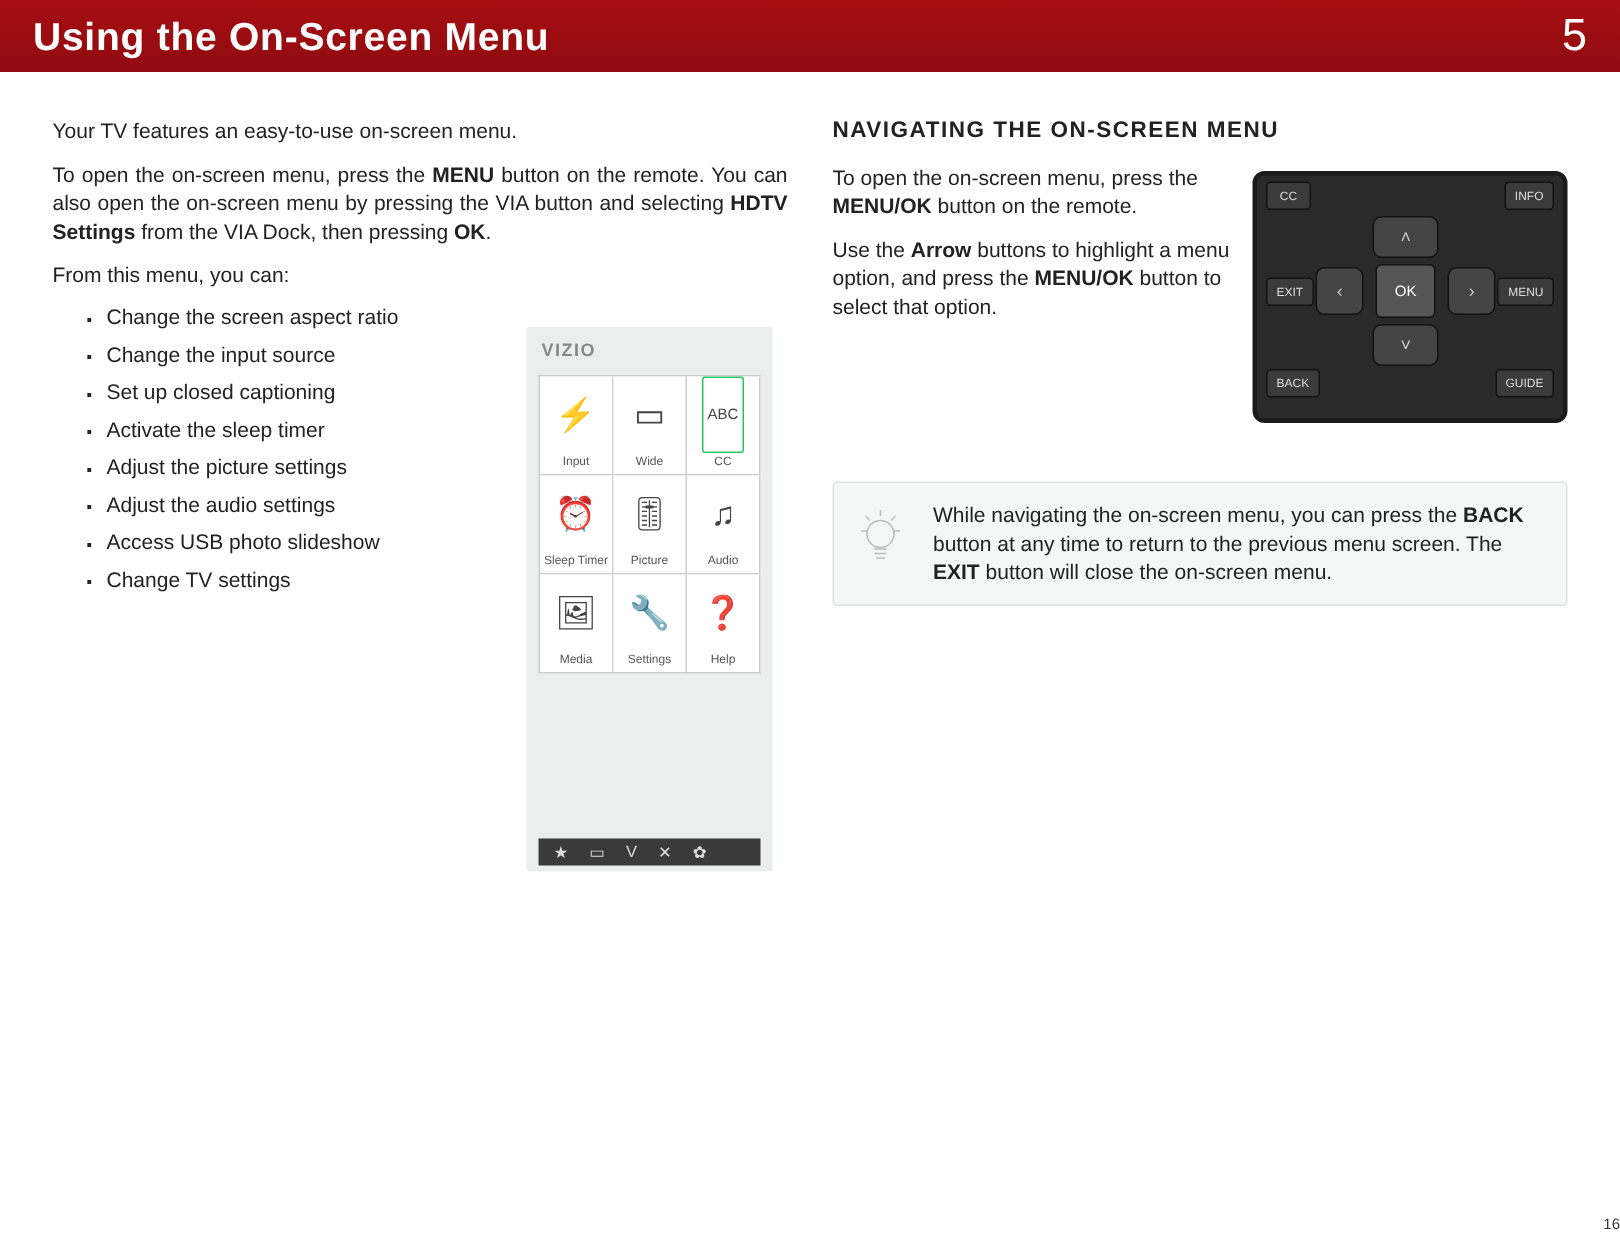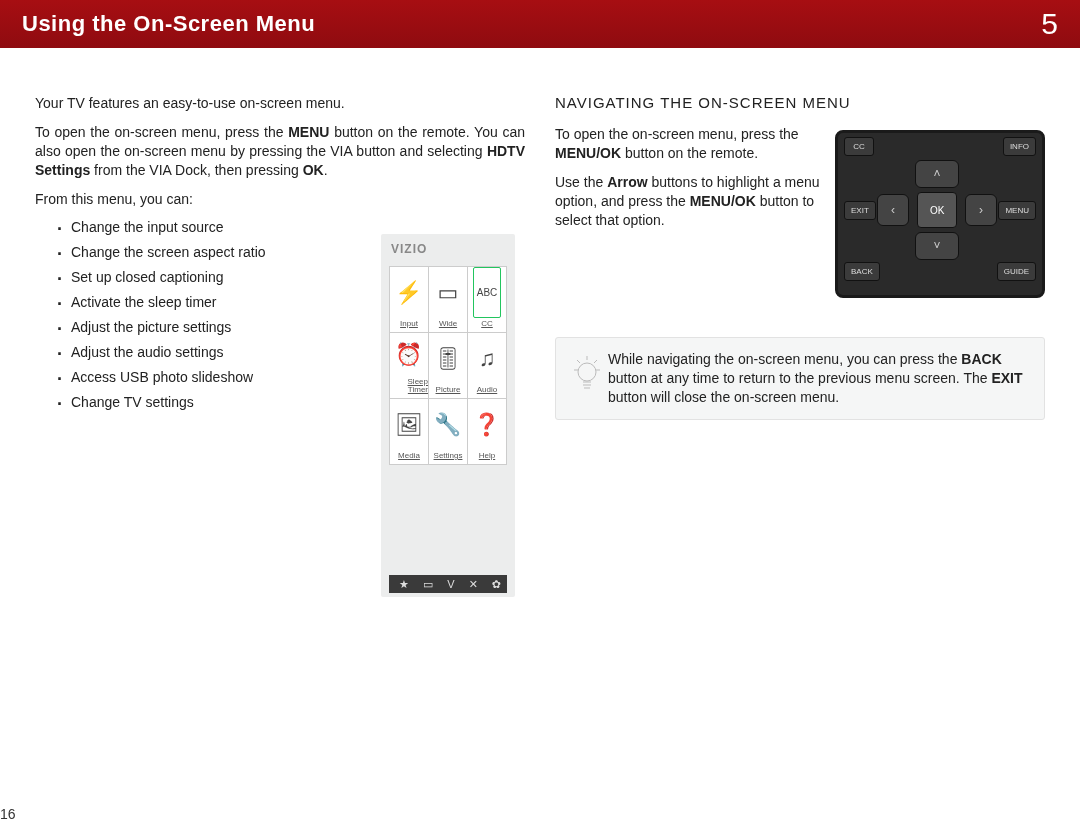--- a/index.html
+++ b/index.html
@@ -8,51 +8,51 @@
     font-family: "Helvetica Neue", Helvetica, Arial, sans-serif;
     font-size: 14px; color: #222; background: #fff;
     position: relative;
   }
   .header {
     background: linear-gradient(#a70e12, #8f0b10);
     color: #fff; height: 48px;
     display: flex; align-items: center; justify-content: space-between;
     padding: 0 22px 0 22px;
   }
-  .header h1 { font-size: 22px; font-weight: 600; letter-spacing: 0.5px; }
+  .header h1 { font-size: 26px; font-weight: 600; letter-spacing: 0.5px; }
   .header .chapnum { font-size: 30px; font-weight: 400; }
   .columns {
     display: flex; gap: 30px;
     padding: 30px 35px 10px 35px;
   }
-  .col { flex: 1; position: relative; margin-top: 16px; }
+  .col { flex: 1; position: relative; }
   .col-left p, .col-right p { margin-bottom: 10px; line-height: 1.35; }
   .justify { text-align: justify; }
   .bullets { list-style: none; margin: 6px 0 0 22px; max-width: 240px; }
   .bullets li { position: relative; padding-left: 14px; margin-bottom: 6px; line-height: 1.35; }
   .bullets li::before { content: "·"; position: absolute; left: 0; top: -1px; font-weight: bold; font-size: 18px; }
-  .section-title { font-size: 15px; font-weight: 400; letter-spacing: 1px; margin-bottom: 14px; }
+  .section-title { font-size: 15px; font-weight: 700; letter-spacing: 1px; margin-bottom: 14px; }
   .col-right .body-text { max-width: 270px; }
 
   
   .menu-mock {
     position: absolute; top: 140px; right: 10px;
-    width: 134px; background: #eceded;
+    width: 164px; background: #eceded;
     border-radius: 2px; padding: 8px 8px 4px 8px;
     font-size: 9px; color: #555;
   }
   .menu-logo { font-family: Arial, sans-serif; font-size: 12px; font-weight: 700; color: #888; letter-spacing: 1px; margin: 0 0 10px 2px; }
   .menu-grid { display: grid; grid-template-columns: repeat(3, 1fr); border-top:1px solid #ccc; border-left:1px solid #ccc; }
   .menu-cell {
     border-right:1px solid #ccc; border-bottom:1px solid #ccc;
     height: 66px; display: flex; flex-direction: column; align-items: center; justify-content: flex-end;
     padding-bottom: 4px; gap: 2px; background: #fff;
   }
   .menu-cell .icon { flex:1; display:flex; align-items:center; justify-content:center; font-size: 22px; color:#444; }
-  .menu-cell .lbl { font-size: 8px; color:#555; text-align:right; line-height:1;text-decoration:underline; }
+  .menu-cell .lbl { font-size: 8px; color:#555; text-align:right; line-height:1; }
   .menu-footer {
     margin-top: 110px; height: 18px; background: #3a3a3a; color:#ddd;
     display:flex; align-items:center; gap:14px; padding:0 10px;
     font-size: 11px;
   }
 
   
   .remote-mock {
     position: absolute; top: 36px; right: 0px;
     width: 210px; height: 168px;
@@ -79,54 +79,54 @@
   .dpad .right { right:0; top:34px; width:32px; height:32px; }
   .dpad .ok {
     position:absolute; top:32px; left:40px; width:40px; height:36px;
     background:#555; border:1px solid #111; border-radius:4px;
     color:#fff; font-size:10px; display:flex; align-items:center; justify-content:center;
   }
   .remote-bot { display:flex; justify-content:space-between; padding:2px 6px 0 6px; }
 
   
   .tip {
-    display:flex; gap:4px; margin-top: 108px;
+    display:flex; gap:18px; margin-top: 108px;
     background:#f5f6f6; border:1px solid #e2e2e2;
     padding:12px 14px; border-radius:3px; align-items:flex-start;
     line-height:1.35;
   }
   .tip .bulb {
     width:34px; flex-shrink:0; display:flex; align-items:center; justify-content:center;
     font-size:26px; color:#bbb; margin-top:4px;
   }
   .pagenum {
     position:absolute; bottom:12px; left:0; right:0;
-    text-align:left; font-size:14px; color:#333;
+    text-align:right; font-size:10px; color:#333;
   }
   b { font-weight:700; }
 </style>
 </head>
 <body>
 
 <div class="header">
   <h1>Using the On-Screen Menu</h1>
   <div class="chapnum">5</div>
 </div>
 
 <div class="columns">
 
   <div class="col col-left">
     <p>Your TV features an easy-to-use on-screen menu.</p>
     <p class="justify">
       <span>To open the on-screen menu, press the </span><b>MENU</b><span> button on the remote. You can also open the on-screen menu by pressing the VIA button and selecting </span><b>HDTV Settings</b><span> from the VIA Dock, then pressing </span><b>OK</b><span>.</span>
     </p>
     <p>From this menu, you can:</p>
     <ul class="bullets">
+      <li>Change the screen aspect ratio</li>
       <li>Change the input source</li>
-      <li>Change the screen aspect ratio</li>
       <li>Set up closed captioning</li>
       <li>Activate the sleep timer</li>
       <li>Adjust the picture settings</li>
       <li>Adjust the audio settings</li>
       <li>Access USB photo slideshow</li>
       <li>Change TV settings</li>
     </ul>
 
     <div class="menu-mock">
       <div class="menu-logo">VIZIO</div>

